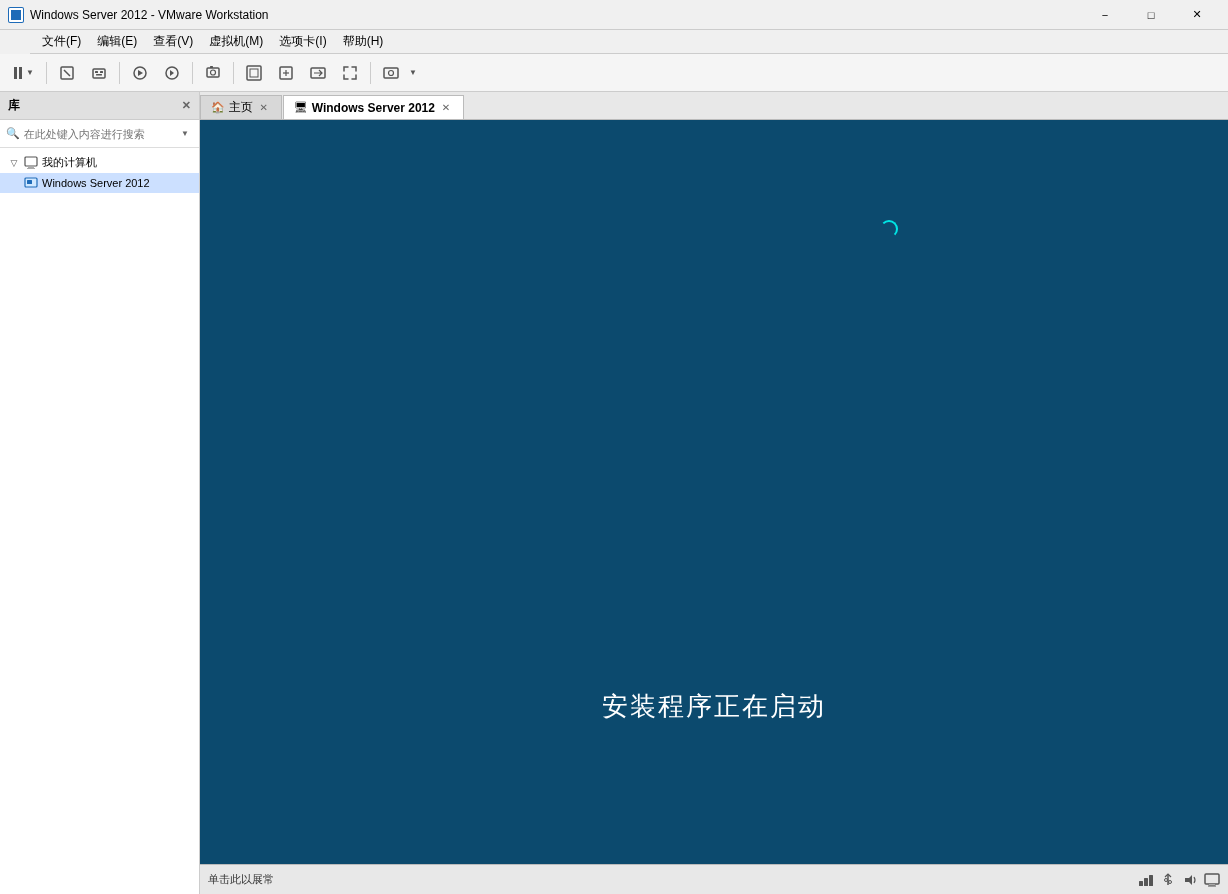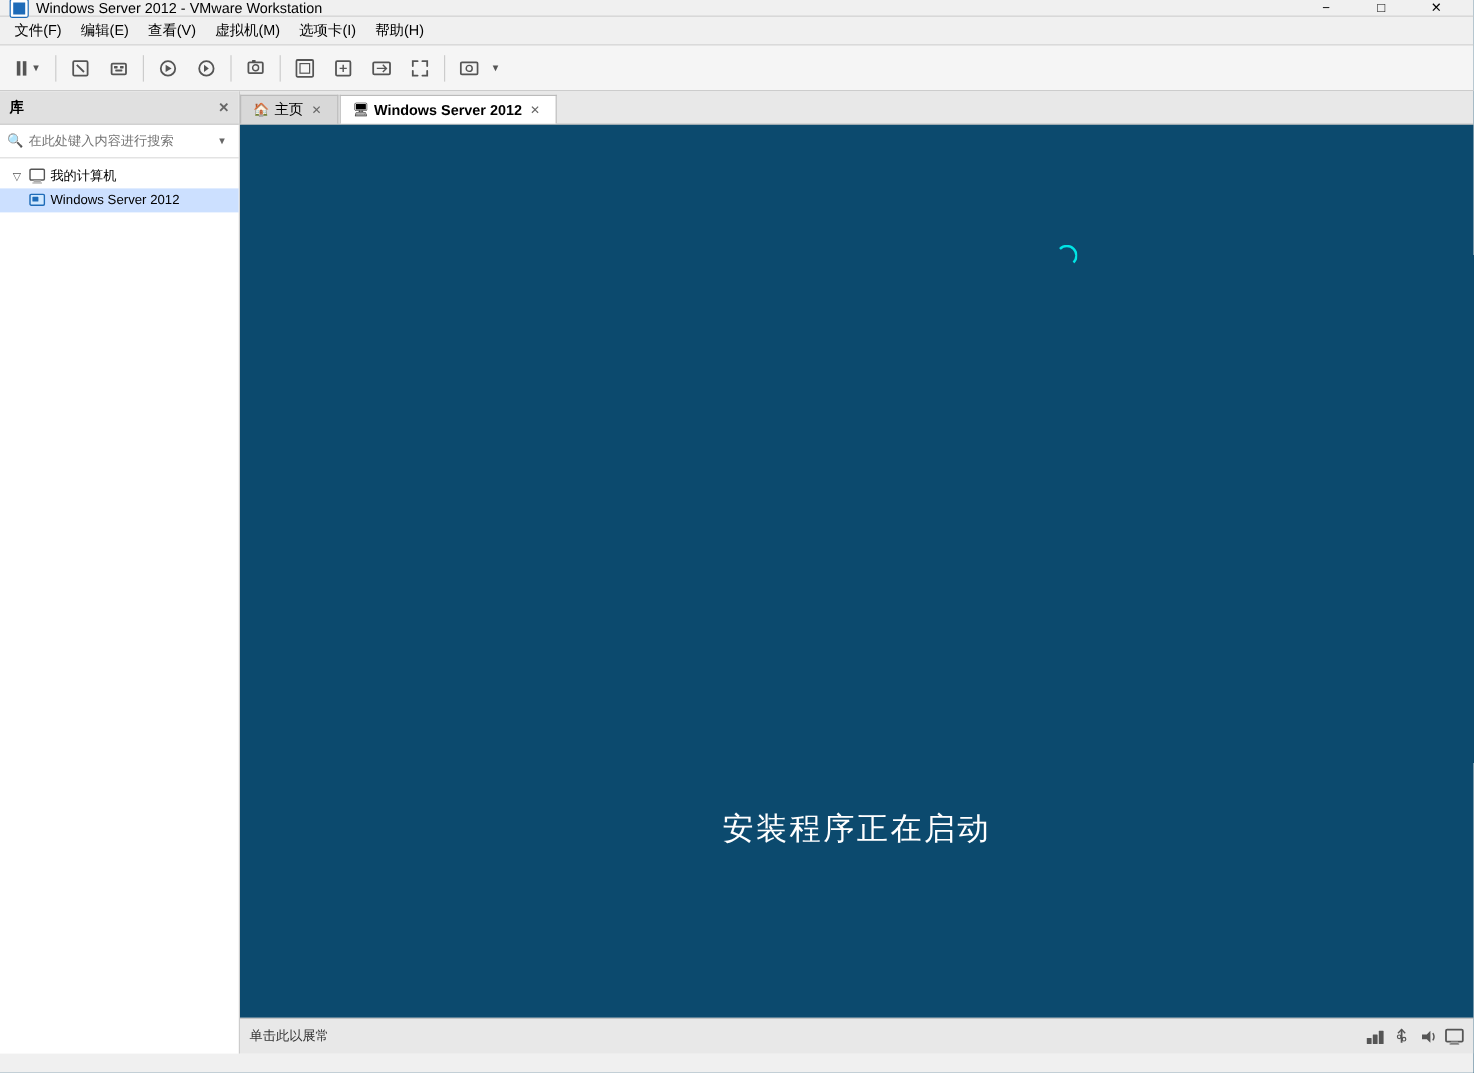--- a/index.html
+++ b/index.html
@@ -1,20 +1,20 @@
 <!DOCTYPE html>
 <html><head>
   <meta charset="utf-8">
   <style>
     * { margin: 0; padding: 0; box-sizing: border-box; }
     body { width: 1228px; height: 894px; font-family: 'Microsoft YaHei', 'SimHei', sans-serif; font-size: 12px; overflow: hidden; background: #f0f0f0; }
 
     
     .title-bar {
-      height: 14px;
+      height: 30px;
       background: #f0f0f0;
       display: flex;
       align-items: center;
       padding: 0 8px;
       border-bottom: 1px solid #ccc;
       user-select: none;
     }
     .title-bar-icon {
       width: 16px; height: 16px; margin-right: 6px;
       background: #1e6bb8;
@@ -46,20 +46,21 @@
     }
 
     
     .menu-bar {
       height: 24px;
       background: #f0f0f0;
       display: flex;
       align-items: center;
       padding: 0 4px;
       border-bottom: 1px solid #ccc;
+      margin-left: 30px;
     }
     .menu-item {
       padding: 2px 8px;
       font-size: 12px;
       cursor: pointer;
       border-radius: 2px;
     }
 
     
     .toolbar {

